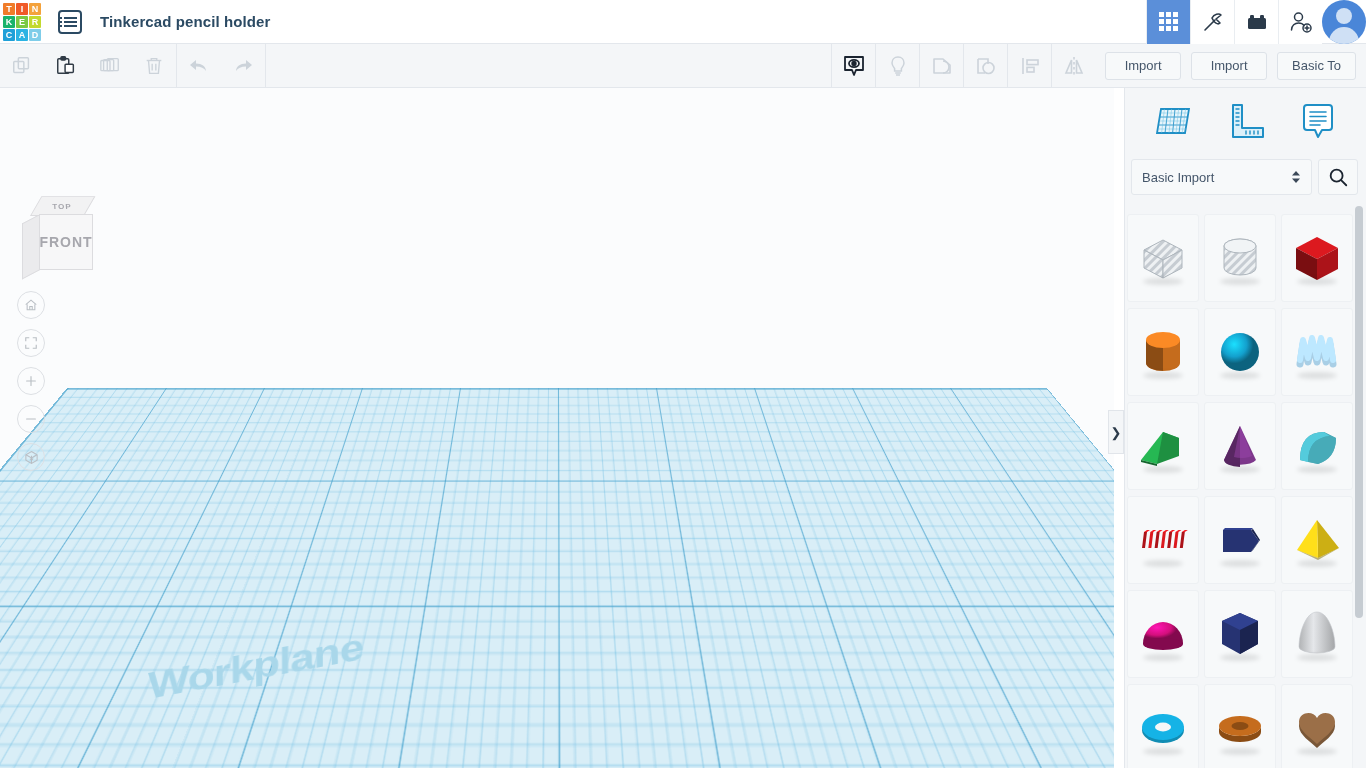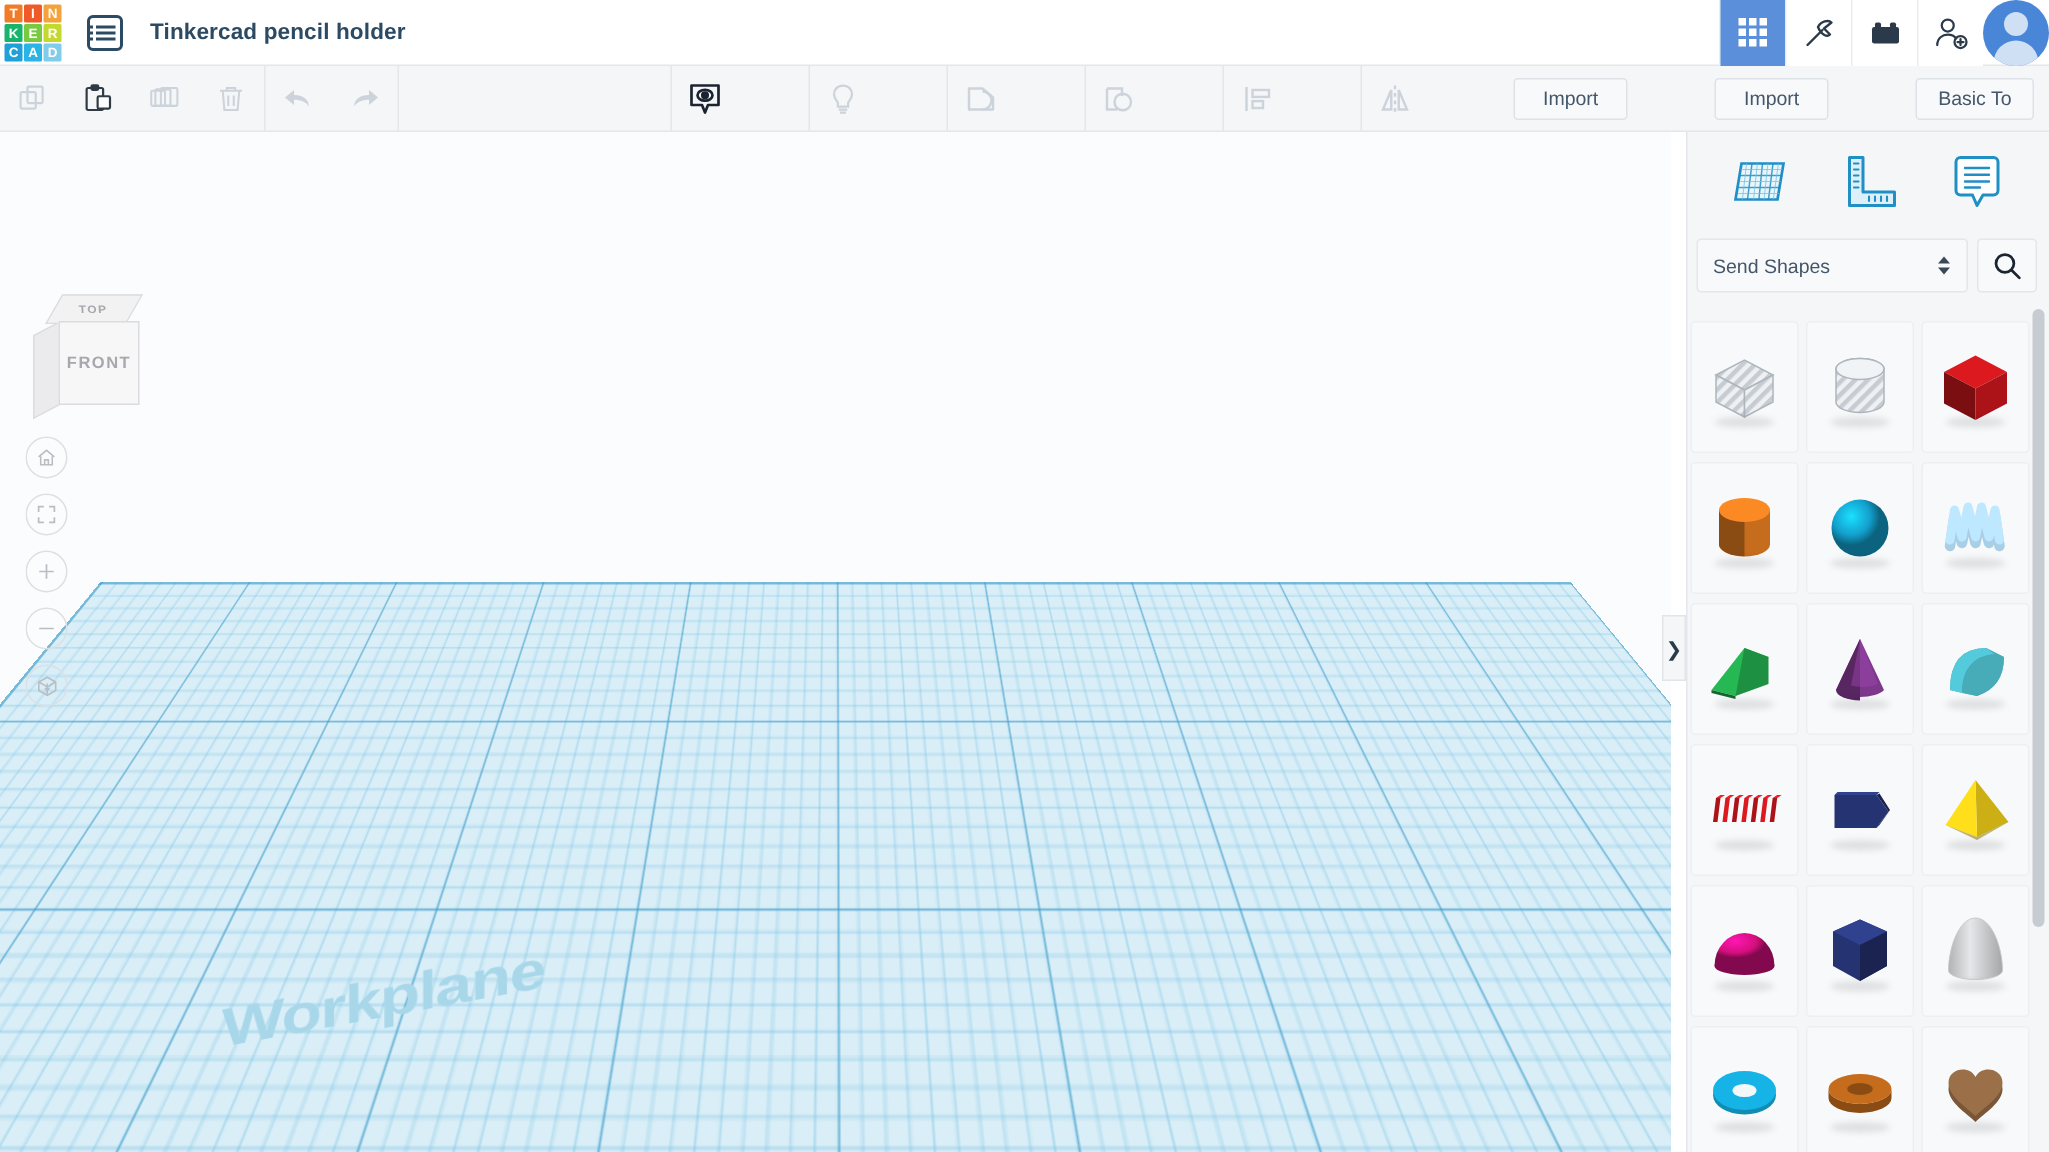--- a/index.html
+++ b/index.html
@@ -72,21 +72,21 @@
     position:absolute; top:44px; left:0; width:1366px; height:44px;
     background:#f4f6f8; border-bottom:1px solid #e3e7ec; display:flex; align-items:center;
   }
   .tb-group { display:flex; align-items:center; height:44px; }
   .tb-btn {
     width:44px; height:44px; display:flex; align-items:center; justify-content:center;
     cursor:pointer;
   }
   .tb-sep { width:1px; height:44px; background:#e3e7ec; }
   .tb-spacer { flex:1 1 auto; height:44px; border-left:1px solid #e3e7ec; }
-  .tb-right { display:flex; align-items:center; height:44px; padding-right:10px;gap:48px; }
+  .tb-right { display:flex; align-items:center; height:44px; padding-right:10px; }
   .tb-cell {
     width:44px; height:44px; display:flex; align-items:center; justify-content:center;
     border-left:1px solid #e3e7ec; cursor:pointer;
   }
   .tb-text-btn {
     height:28px; min-width:76px; padding:0 14px; margin-left:10px;
     border:1px solid #dde2e8; border-radius:3px; background:#f7f9fa;
     font-size:13px; color:#45566a; display:flex; align-items:center;
     justify-content:center; cursor:pointer;
   }
@@ -129,21 +129,21 @@
     background:#f2f2f3; border:1px solid #dcdcdf;
     transform:skewX(-30deg) scaleY(.9); transform-origin:left bottom;
     display:flex; align-items:center; justify-content:center;
   }
   .vc-top span { font-size:8px; color:#a7a7ad; letter-spacing:1px; transform:skewX(30deg); font-weight:bold;}
   .vc-front {
     position:absolute; left:17px; top:20px; width:54px; height:56px;
     background:#f7f7f8; border:1px solid #dcdcdf;
     display:flex; align-items:center; justify-content:center;
   }
-  .vc-front span { font-size:11px; color:#a7a7ad; letter-spacing:1px; font-weight:bold;}
+  .vc-front span { font-size:14px; color:#a7a7ad; letter-spacing:1px; font-weight:bold;}
   .vc-left {
     position:absolute; left:0; top:20px; width:18px; height:56px;
     background:#ebebed; border:1px solid #dcdcdf; border-right:none;
     transform:skewY(-28deg) ; transform-origin:right top;
   }
 
   
   .navcol { position:absolute; left:17px; top:203px; display:flex; flex-direction:column; gap:10px; }
   .navbtn {
     width:28px; height:28px; border:1px solid #dcdfe3; border-radius:50%;
@@ -446,21 +446,21 @@
           <path d="M11 4 H33 A3 3 0 0 1 36 7 V26 A3 3 0 0 1 33 29 H26 L22 36 L19 29 H11 A3 3 0 0 1 8 26 V7 A3 3 0 0 1 11 4 Z" fill="#fff" stroke="#1f8fc6" stroke-width="2" stroke-linejoin="round"></path>
           <g stroke="#1f8fc6" stroke-width="1.6" stroke-linecap="round">
             <path d="M14 11 H30 M14 15.5 H30 M14 20 H30 M14 24 H24"></path>
           </g>
         </svg>
       </div>
     </div>
 
     <div class="panel-controls">
       <div class="dropdown">
-        <span>Send Shapes</span>
+        <span>Basic Import</span>
         <svg width="10" height="16" viewBox="0 0 10 16">
           <path d="M5 2 L9 6.6 H1 Z" fill="#3b4858"></path>
           <path d="M5 14 L9 9.4 H1 Z" fill="#3b4858"></path>
         </svg>
       </div>
       <div class="search-btn">
         <svg width="22" height="22" viewBox="0 0 24 24" fill="none" stroke="#1b2430" stroke-width="2">
           <circle cx="10.5" cy="10.5" r="6.5"></circle>
           <path d="M15.4 15.4 L21 21" stroke-linecap="round"></path>
         </svg>

